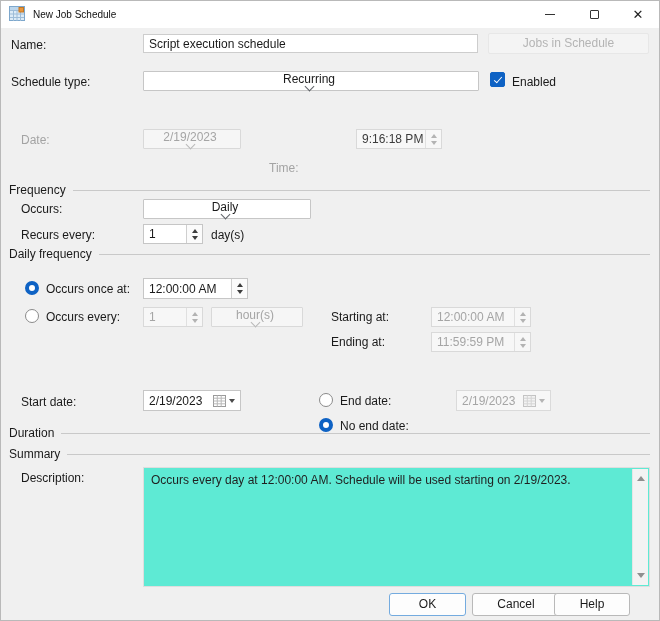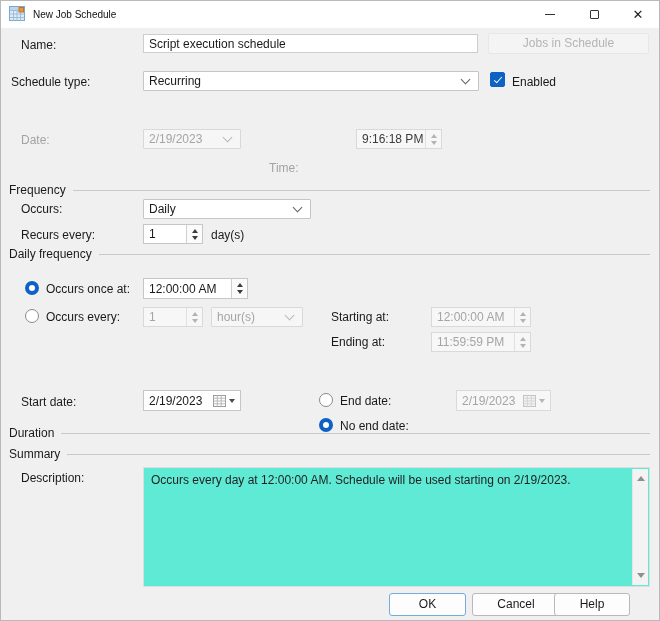--- a/index.html
+++ b/index.html
@@ -25,21 +25,21 @@
   .grp { position:absolute; left:8px; right:9px; height:13px; display:flex; align-items:center; gap:7px; }
   .grp .gl { white-space:nowrap; }
   .grp .ln { flex:1; height:1px; background:#c9c9c9; margin-top:1px; }
   .grp.dis .gl { color:#a3a3a3; }
   .grp.dis .ln { background:#dadada; }
 
   
   .tb { position:absolute; border:1px solid #cdcdcd; background:#fff; padding:0 5px; font:12px "Liberation Sans",sans-serif; color:#1a1a1a; outline:none; }
 
   
-  .combo { position:absolute; background:#fff; border:1px solid #c6c6c6; border-radius:1px; display:flex; align-items:center; justify-content:space-between; padding:0 9px 0 5px; }
+  .combo { position:absolute; background:#fff; border:1px solid #c6c6c6; border-radius:1px; display:flex; align-items:center; justify-content:space-between; padding:0 9px 0 5px;flex-direction:column; }
   .combo .chev { width:7px; height:7px; border-right:1.4px solid #5f6368; border-bottom:1.4px solid #5f6368; transform:rotate(45deg); margin-top:-3px; flex:none; }
   .combo.dis { background:#f6f6f6; border-color:#d9d9d9; color:#a5a5a5; }
   .combo.dis .chev { border-color:#b9b9b9; }
 
   
   .spin { position:absolute; background:#fff; border:1px solid #c6c6c6; display:flex; align-items:stretch; }
   .spin .sv { flex:1; display:flex; align-items:center; padding-left:5px; }
   .spin .sbtns { width:16px; border-left:1px solid #cfcfcf; display:flex; flex-direction:column; align-items:center; justify-content:center; gap:3px; background:#fbfbfb; }
   .tri-up { width:0; height:0; border-left:3.5px solid transparent; border-right:3.5px solid transparent; border-bottom:4.5px solid #3c3c3c; }
   .tri-down { width:0; height:0; border-left:3.5px solid transparent; border-right:3.5px solid transparent; border-top:4.5px solid #3c3c3c; }
@@ -99,21 +99,21 @@
         </div>
       <div class="wbtn">
           <span class="max-glyph"></span>
         </div>
       <div class="wbtn">
           <span class="close-glyph">✕</span>
         </div>
     </div>
   </div>
 
-  <span class="lbl" style="left:20px; top:37px;">Name:</span>
+  <span class="lbl" style="left:10px; top:37px;">Name:</span>
   <input class="tb" style="left: 142px; top: 33px; width: 335px; height: 19px;" value="Script execution schedule">
   <div class="btn disabled" style="left:487px; top:32px; width:161px; height:21px; line-height:19px;">Jobs in Schedule</div>
 
   <span class="lbl" style="left:10px; top:74px;">Schedule type:</span>
   <div class="combo" style="left:142px; top:70px; width:336px; height:20px;">
     <span>Recurring</span>
     <span class="chev"></span>
   </div>
   <div class="cb" style="left:489px; top:71px;">
       <span class="chk"></span>

